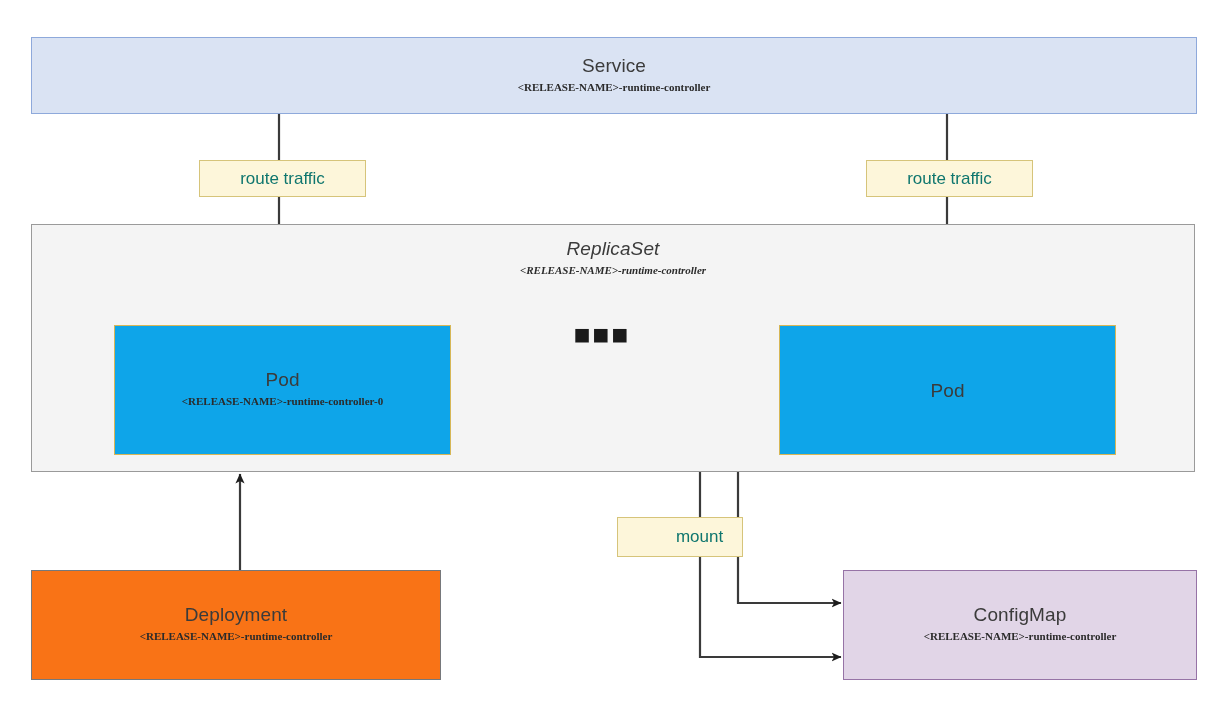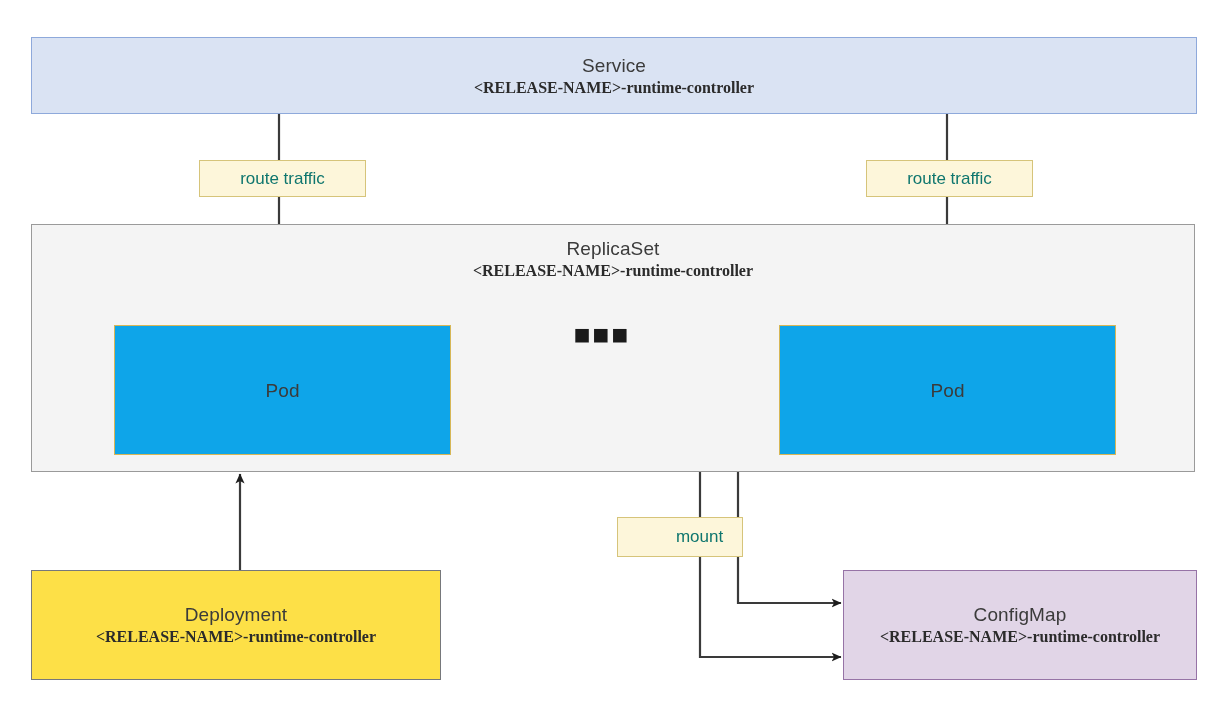--- a/index.html
+++ b/index.html
@@ -35,21 +35,21 @@
   .node .title {
     font-family: "Liberation Sans", sans-serif;
     font-size: 19px;
     color: #3b3b3b;
     line-height: 23px;
     letter-spacing: 0.1px;
   }
   .node .subtitle {
     font-family: "Liberation Serif", serif;
     font-weight: bold;
-    font-size: 16px;
+    font-size: 11px;
     color: #2b2b2b;
     line-height: 21px;
     padding: 0 10px;
   }
   
   #service {
     left: 31px;
     top: 37px;
     width: 1166px;
     height: 77px;
@@ -59,20 +59,21 @@
   
   #replicaset {
     left: 31px;
     top: 224px;
     width: 1164px;
     height: 248px;
     background: #f4f4f4;
     border: 1.6px solid #9a9a9a;
     justify-content: flex-start;
     padding-top: 12px;
+    font-style: italic;
   }
   #replicaset .title { font-size: 19px; }
   
   .pod {
     background: #0ea5e9;
     border: 1.7px solid #d6b656;
   }
   #pod-left {
     left: 114px;
     top: 325px;
@@ -85,21 +86,21 @@
     width: 337px;
     height: 130px;
   }
   .pod .subtitle { max-width: 300px; }
   
   #deployment {
     left: 31px;
     top: 570px;
     width: 410px;
     height: 110px;
-    background: #fde047;
+    background: #f97316;
     border: 1.6px solid #76787b;
   }
   
   #configmap {
     left: 843px;
     top: 570px;
     width: 354px;
     height: 110px;
     background: #e1d5e7;
     border: 1.6px solid #9673a6;
@@ -200,20 +201,21 @@
     <div class="subtitle">&lt;RELEASE-NAME&gt;-runtime-controller</div>
   </div>
 
   <div class="node" id="replicaset">
     <div class="title">ReplicaSet</div>
     <div class="subtitle">&lt;RELEASE-NAME&gt;-runtime-controller</div>
   </div>
 
   <div class="node pod" id="pod-left">
     <div class="title">Pod</div>
+    <div class="subtitle">&lt;RELEASE-NAME&gt;-runtime-controller-0</div>
   </div>
 
   <div id="ellipsis">■■■</div>
 
   <div class="node pod" id="pod-right">
     <div class="title">Pod</div>
   </div>
 
   <div class="node" id="deployment">
     <div class="title">Deployment</div>

